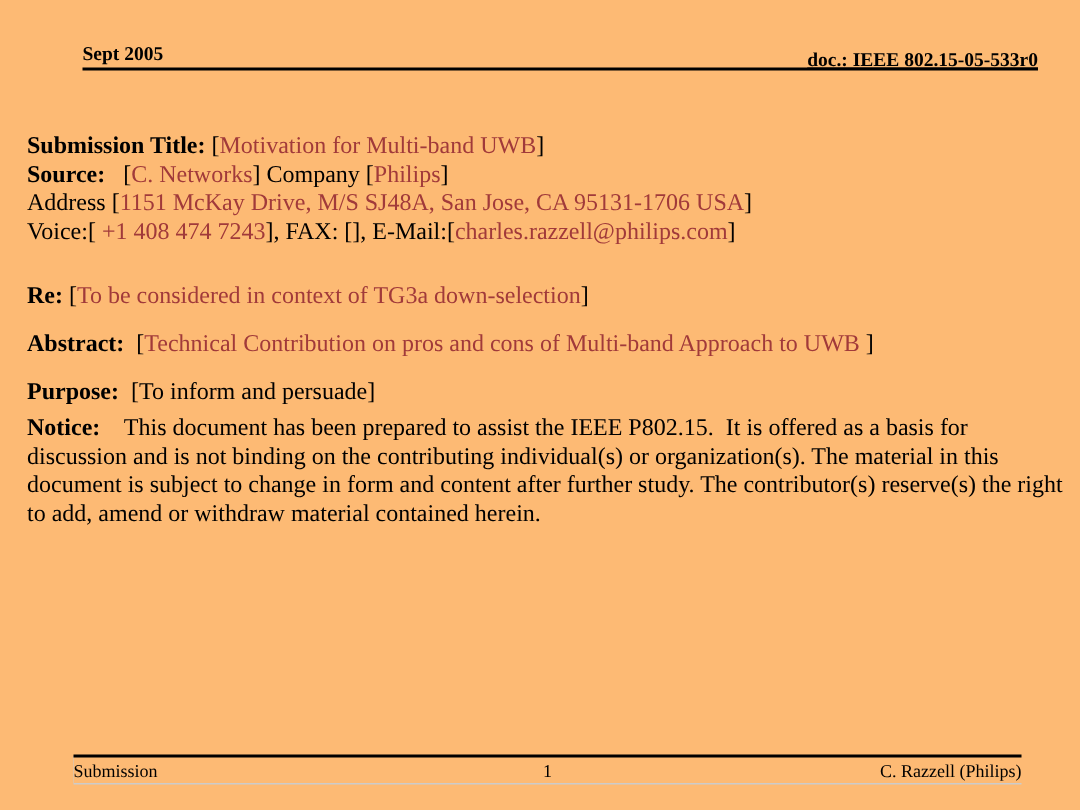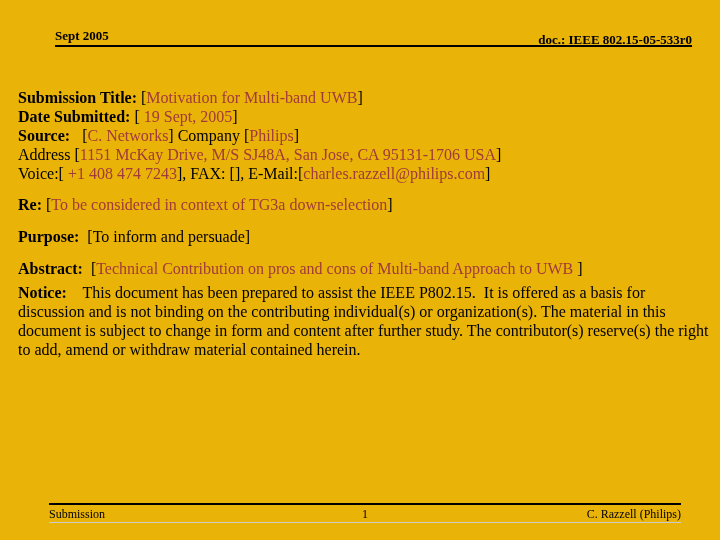--- a/index.html
+++ b/index.html
@@ -1,21 +1,21 @@
 <!DOCTYPE html>
 <html style="--value-red: #A13A3A; --text-black: #000000; --page-background: #FFFFFF;"><head>
 <meta charset="utf-8">
 <style>
   * { margin: 0; padding: 0; box-sizing: border-box; }
   html, body { background: #ffffff; }
   .page {
     position: relative;
     width: 720px;
     height: 540px;
-    background: #eab308;
+    background: #fdba74;
     font-family: "Liberation Serif", "DejaVu Serif", serif;
     color: #000;
     overflow: hidden;
   }
   .header {
     position: absolute;
     left: 55px;
     right: 28px;
     top: 28px;
     display: flex;
@@ -47,21 +47,21 @@
     position: absolute;
     left: 18px;
     top: 88px;
     width: 694px;
     font-size: 16px;
     line-height: 19px;
   }
   .line { white-space: pre-wrap; }
   .lbl { font-weight: bold; }
   .red { color: var(--value-red, #A13A3A); }
-  .m-re { margin-top: 12px; }
+  .m-re { margin-top: 24px; }
   .m-abstract { margin-top: 13px; }
   .m-purpose { margin-top: 13px; }
   .m-notice { margin-top: 5px; }
   .footer {
     position: absolute;
     left: 49px;
     top: 503px;
     width: 632px;
     border-top: 2px solid #000;
     box-shadow: 0 1px 0 #cccccc;
@@ -82,33 +82,32 @@
   <div class="header">
     <span>Sept 2005</span>
     <span class="doc-num">doc.: IEEE 802.15-05-533r0</span>
   </div>
 
 
   <div class="body">
 
     <p class="line"><span class="lbl">Submission Title: </span><span>[</span><span class="red">Motivation for Multi-band UWB</span><span>]</span></p>
 
-    <p class="line"><span class="lbl">Date Submitted: </span><span>[</span><span class="red"> 19 Sept, 2005</span><span>]</span></p>
 
     <p class="line"><span class="lbl">Source:   </span><span>[</span><span class="red">C. Networks</span><span>] Company [</span><span class="red">Philips</span><span>]</span></p>
 
     <p class="line"><span>Address </span><span>[</span><span class="red">1151 McKay Drive, M/S SJ48A, San Jose, CA 95131-1706 USA</span><span>]</span></p>
 
     <p class="line"><span>Voice:</span><span>[</span><span class="red"> +1 408 474 7243</span><span>], FAX: [], E-Mail:[</span><span class="red">charles.razzell@philips.com</span><span>]</span></p>
 
     <p class="line m-re"><span class="lbl">Re: </span><span>[</span><span class="red">To be considered in context of TG3a down-selection</span><span>]</span></p>
 
+    <p class="line m-abstract"><span class="lbl">Abstract:  </span><span>[</span><span class="red">Technical Contribution on pros and cons of Multi-band Approach to UWB</span><span> ]</span></p>
+
     <p class="line m-purpose"><span class="lbl">Purpose:  </span><span>[To inform and persuade]</span></p>
-
-    <p class="line m-abstract"><span class="lbl">Abstract:  </span><span>[</span><span class="red">Technical Contribution on pros and cons of Multi-band Approach to UWB</span><span> ]</span></p>
 
     <p class="line m-notice"><span class="lbl">Notice:</span><span>    This document has been prepared to assist the IEEE P802.15.  It is offered as a basis for discussion and is not binding on the contributing individual(s) or organization(s). The material in this document is subject to change in form and content after further study. The contributor(s) reserve(s) the right to add, amend or withdraw material contained herein.</span></p>
 
 
   </div>
 
   <div class="footer">
     <span class="f-left">Submission</span>
     <span class="f-mid">1</span>
     <span class="f-right">C. Razzell (Philips)</span>

